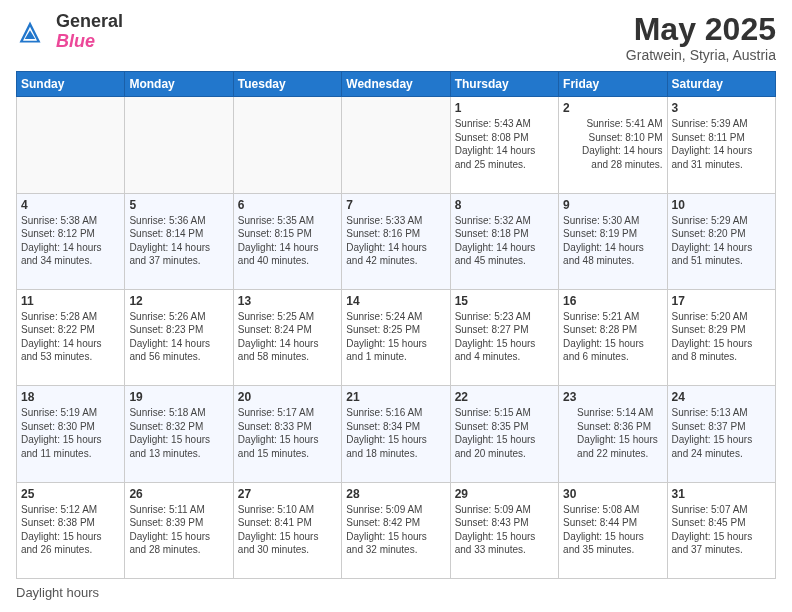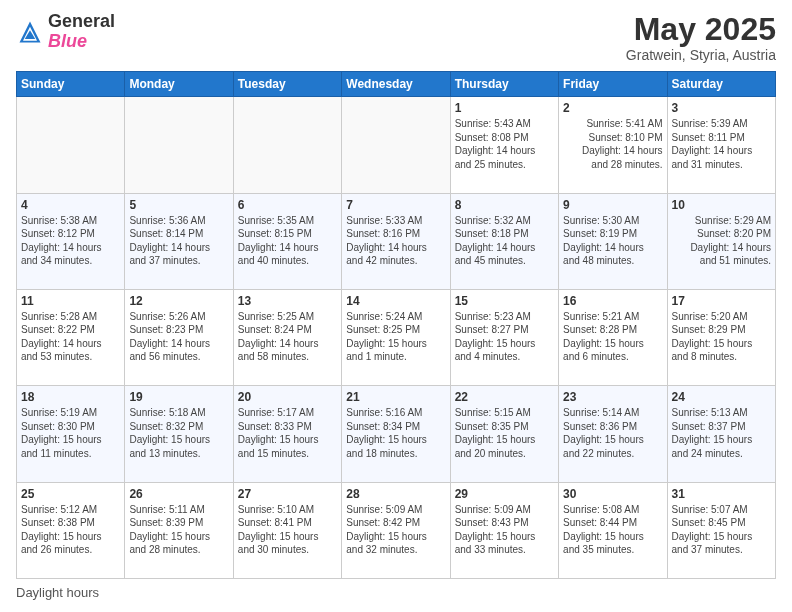--- a/index.html
+++ b/index.html
@@ -19,21 +19,21 @@
     }
     .header {
       display: flex;
       justify-content: space-between;
       align-items: flex-start;
       margin-bottom: 8px;
     }
     .logo {
       display: flex;
       align-items: center;
-      gap: 4px;
+      gap: 12px;
     }
     .logo-text {
       font-size: 18px;
       font-weight: bold;
       line-height: 1.1;
     }
     .logo-general { color: #333; }
     .logo-blue { color: #ec4899; font-style: italic; }
     .logo-icon {
       width: 28px;
@@ -204,21 +204,21 @@
           </td>
           <td>
             <span class="day-num">9</span>
             <div class="day-info" style="white-space: pre-line;">Sunrise: 5:30 AM
 Sunset: 8:19 PM
 Daylight: 14 hours
 and 48 minutes.</div>
           </td>
           <td>
             <span class="day-num">10</span>
-            <div class="day-info" style="white-space: pre-line; text-align: right;">Sunrise: 5:29 AM
+            <div class="day-info" style="white-space: pre-line;">Sunrise: 5:29 AM
 Sunset: 8:20 PM
 Daylight: 14 hours
 and 51 minutes.</div>
           </td>
         </tr>
         <tr>
           <td>
             <span class="day-num">11</span>
             <div class="day-info" style="white-space: pre-line;">Sunrise: 5:28 AM
 Sunset: 8:22 PM
@@ -299,21 +299,21 @@
           </td>
           <td>
             <span class="day-num">22</span>
             <div class="day-info" style="white-space: pre-line;">Sunrise: 5:15 AM
 Sunset: 8:35 PM
 Daylight: 15 hours
 and 20 minutes.</div>
           </td>
           <td>
             <span class="day-num">23</span>
-            <div class="day-info" style="white-space: pre-line;">Sunrise: 5:14 AM
+            <div class="day-info" style="white-space: pre-line; margin-left: 14px;">Sunrise: 5:14 AM
 Sunset: 8:36 PM
 Daylight: 15 hours
 and 22 minutes.</div>
           </td>
           <td>
             <span class="day-num">24</span>
             <div class="day-info" style="white-space: pre-line;">Sunrise: 5:13 AM
 Sunset: 8:37 PM
 Daylight: 15 hours
 and 24 minutes.</div>

